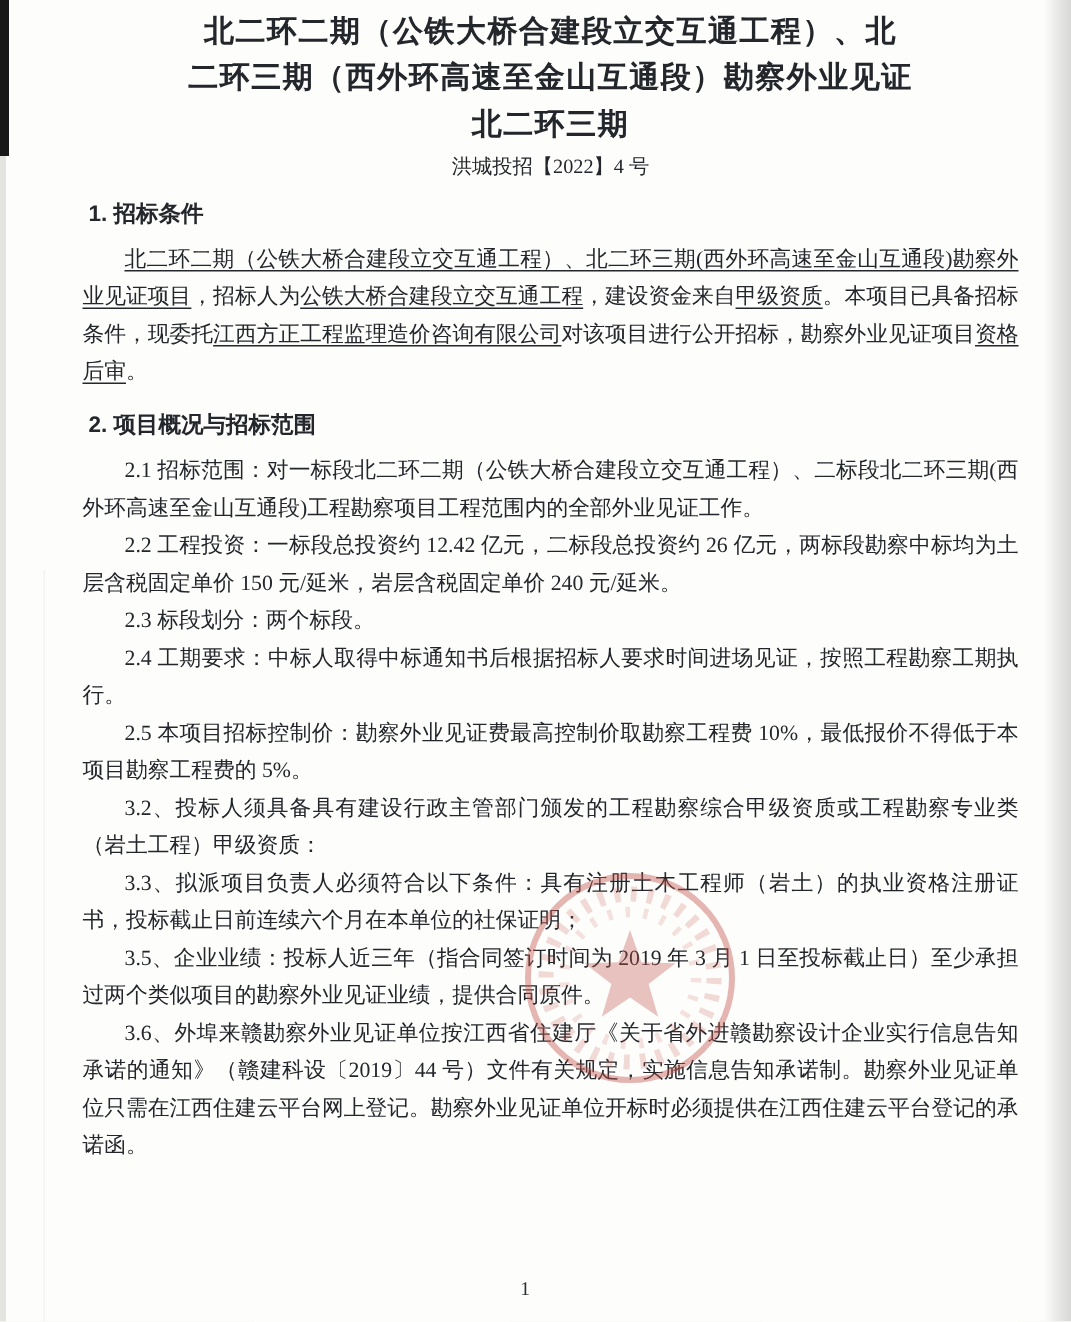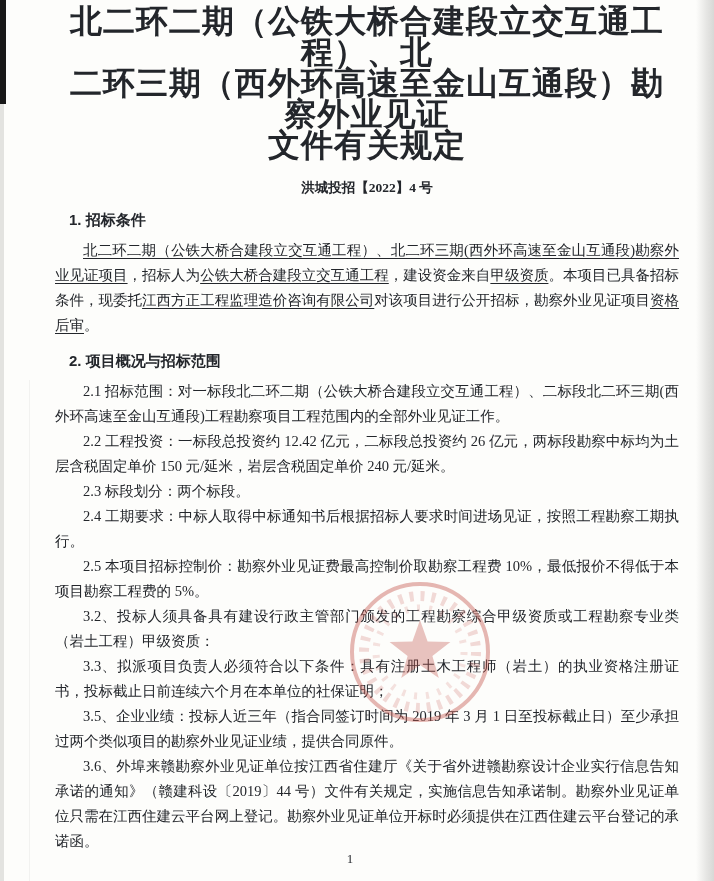--- a/index.html
+++ b/index.html
@@ -10,24 +10,24 @@
   }
   .canvas{position:absolute;inset:0;background:#fdfdfb;}
   
   .edge-right{position:absolute;top:0;right:0;width:18px;height:881px;
     background:linear-gradient(to right, rgba(120,120,118,0) 0%, rgba(120,120,118,.18) 60%, rgba(120,120,118,.28) 100%);}
   .edge-left{position:absolute;top:0;left:0;width:4px;height:881px;background:#e3e3e0;}
   .corner-black{position:absolute;top:0;left:0;width:6px;height:104px;background:#181818;}
   .page-crease{position:absolute;top:380px;left:29px;width:1px;height:501px;background:rgba(60,60,60,.06);}
   
   .page{position:absolute;left:55px;top:6px;width:624px;color:var(--text-color,#23262b);}
-  .title{font-size:32px;font-weight:700;text-align:center;line-height:31px;letter-spacing:1px;}
-  .docno{font-size:13.5px;font-weight:700;text-align:center;margin-top:18px;line-height:18px;}
+  .title{font-size:20px;font-weight:700;text-align:center;line-height:31px;letter-spacing:1px;}
+  .docno{font-size:13.5px;font-weight:400;text-align:center;margin-top:3px;line-height:18px;}
   .sec-heading{font-family:"Liberation Sans","DejaVu Sans",sans-serif;
-    font-size:15px;font-weight:700;margin:14px 0 9px 14px;line-height:18px;}
+    font-size:15px;font-weight:700;margin:14px 0 9px 4px;line-height:18px;}
   .para{font-size:14.5px;line-height:25px;text-align:justify;text-indent:28px;margin:0;
     font-weight:500;}
   .u{text-decoration:underline;text-underline-offset:3px;}
   
   .seal{position:absolute;left:345px;top:577px;width:150px;height:150px;opacity:.78;pointer-events:none;}
   .pageno{position:absolute;left:0;right:14px;bottom:14px;text-align:center;
     font-size:13px;color:#2a2d33;font-weight:500;}
 </style>
 </head>
 <body>
@@ -37,21 +37,21 @@
   <div class="edge-left"></div>
   <div class="edge-right"></div>
   <div class="corner-black"></div>
   <div class="page-crease"></div>
 
   <div class="page">
 
     <div class="title">
       <div>北二环二期（公铁大桥合建段立交互通工程）、北</div>
       <div>二环三期（西外环高速至金山互通段）勘察外业见证</div>
-      <div>文件有关规定</div>
+      <div>北二环三期</div>
     </div>
     <div class="docno">洪城投招【2022】4 号</div>
 
     <div class="sec-heading">1. 招标条件</div>
     <p class="para"><span class="u">北二环二期（公铁大桥合建段立交互通工程）、北二环三期(西外环高速至金山互通段)勘察外业见证项目</span><span>，招标人为</span><span class="u">公铁大桥合建段立交互通工程</span><span>，建设资金来自</span><span class="u">甲级资质</span><span>。本项目已具备招标条件，现委托</span><span class="u">江西方正工程监理造价咨询有限公司</span><span>对该项目进行公开招标，勘察外业见证项目</span><span class="u">资格后审</span><span>。</span></p>
 
     <div class="sec-heading">2. 项目概况与招标范围</div>
     <p class="para">2.1 招标范围：对一标段北二环二期（公铁大桥合建段立交互通工程）、二标段北二环三期(西外环高速至金山互通段)工程勘察项目工程范围内的全部外业见证工作。</p>
     <p class="para">2.2 工程投资：一标段总投资约 12.42 亿元，二标段总投资约 26 亿元，两标段勘察中标均为土层含税固定单价 150 元/延米，岩层含税固定单价 240 元/延米。</p>
     <p class="para">2.3 标段划分：两个标段。</p>

